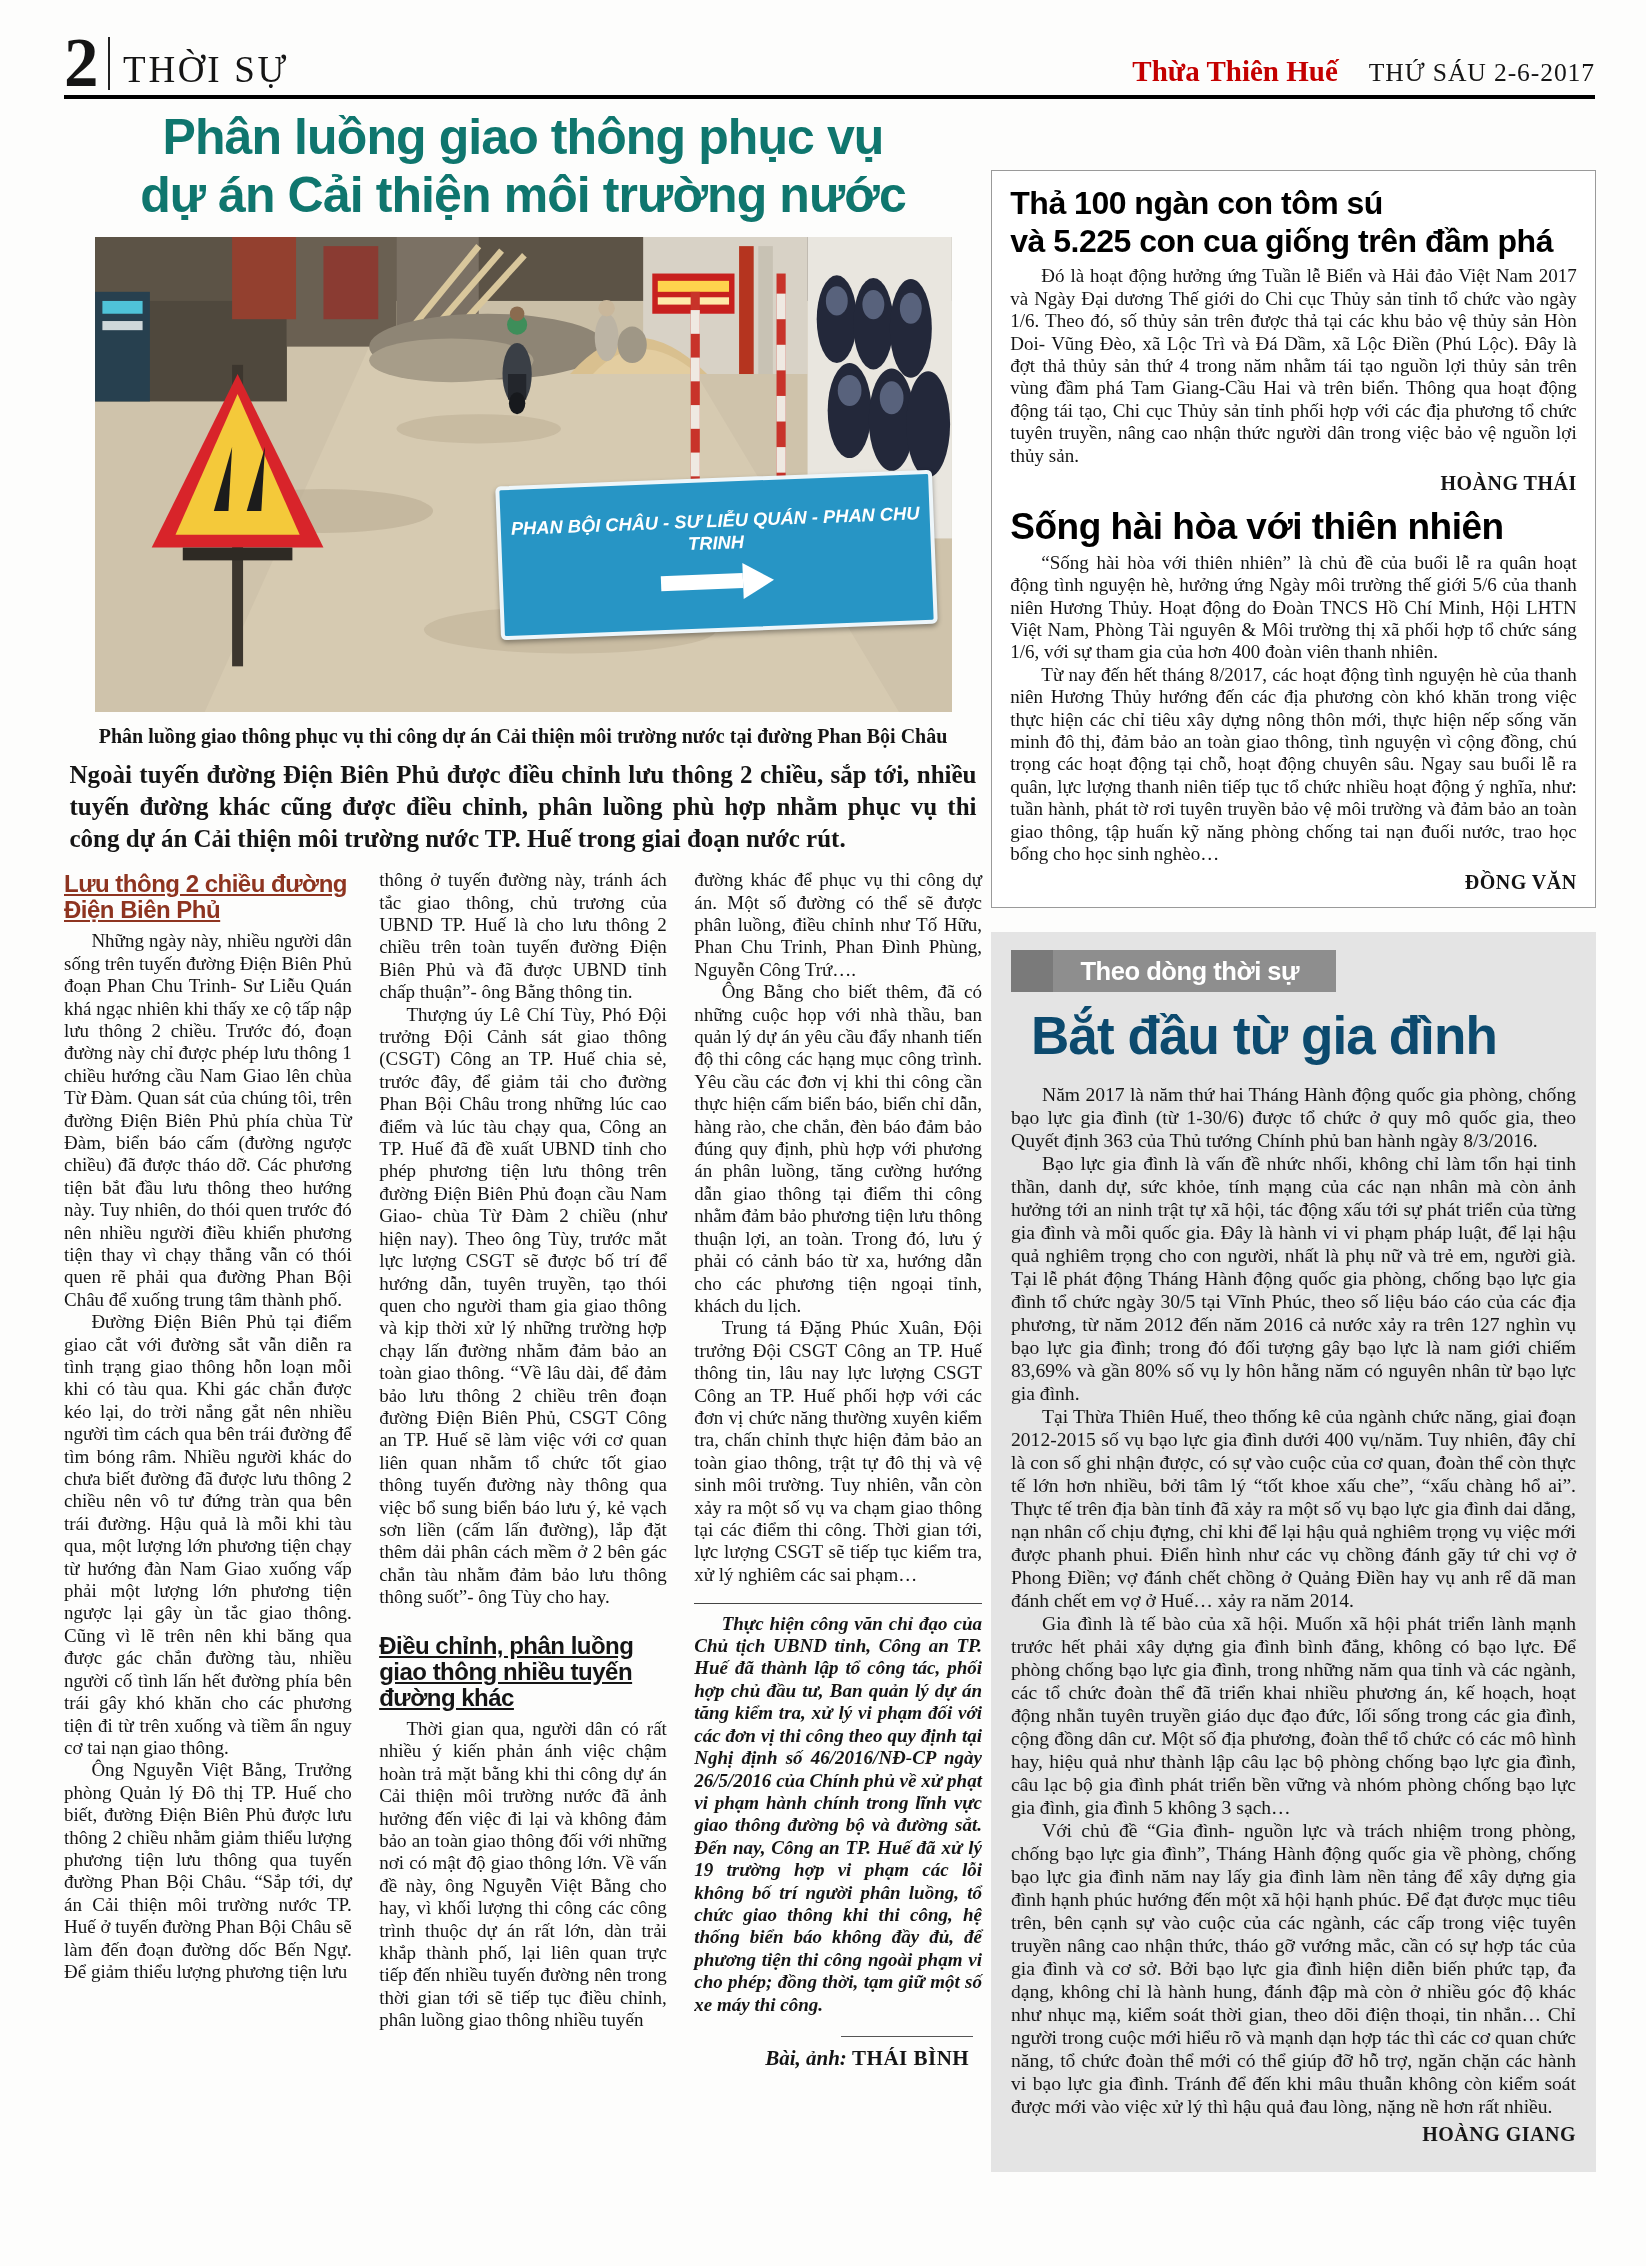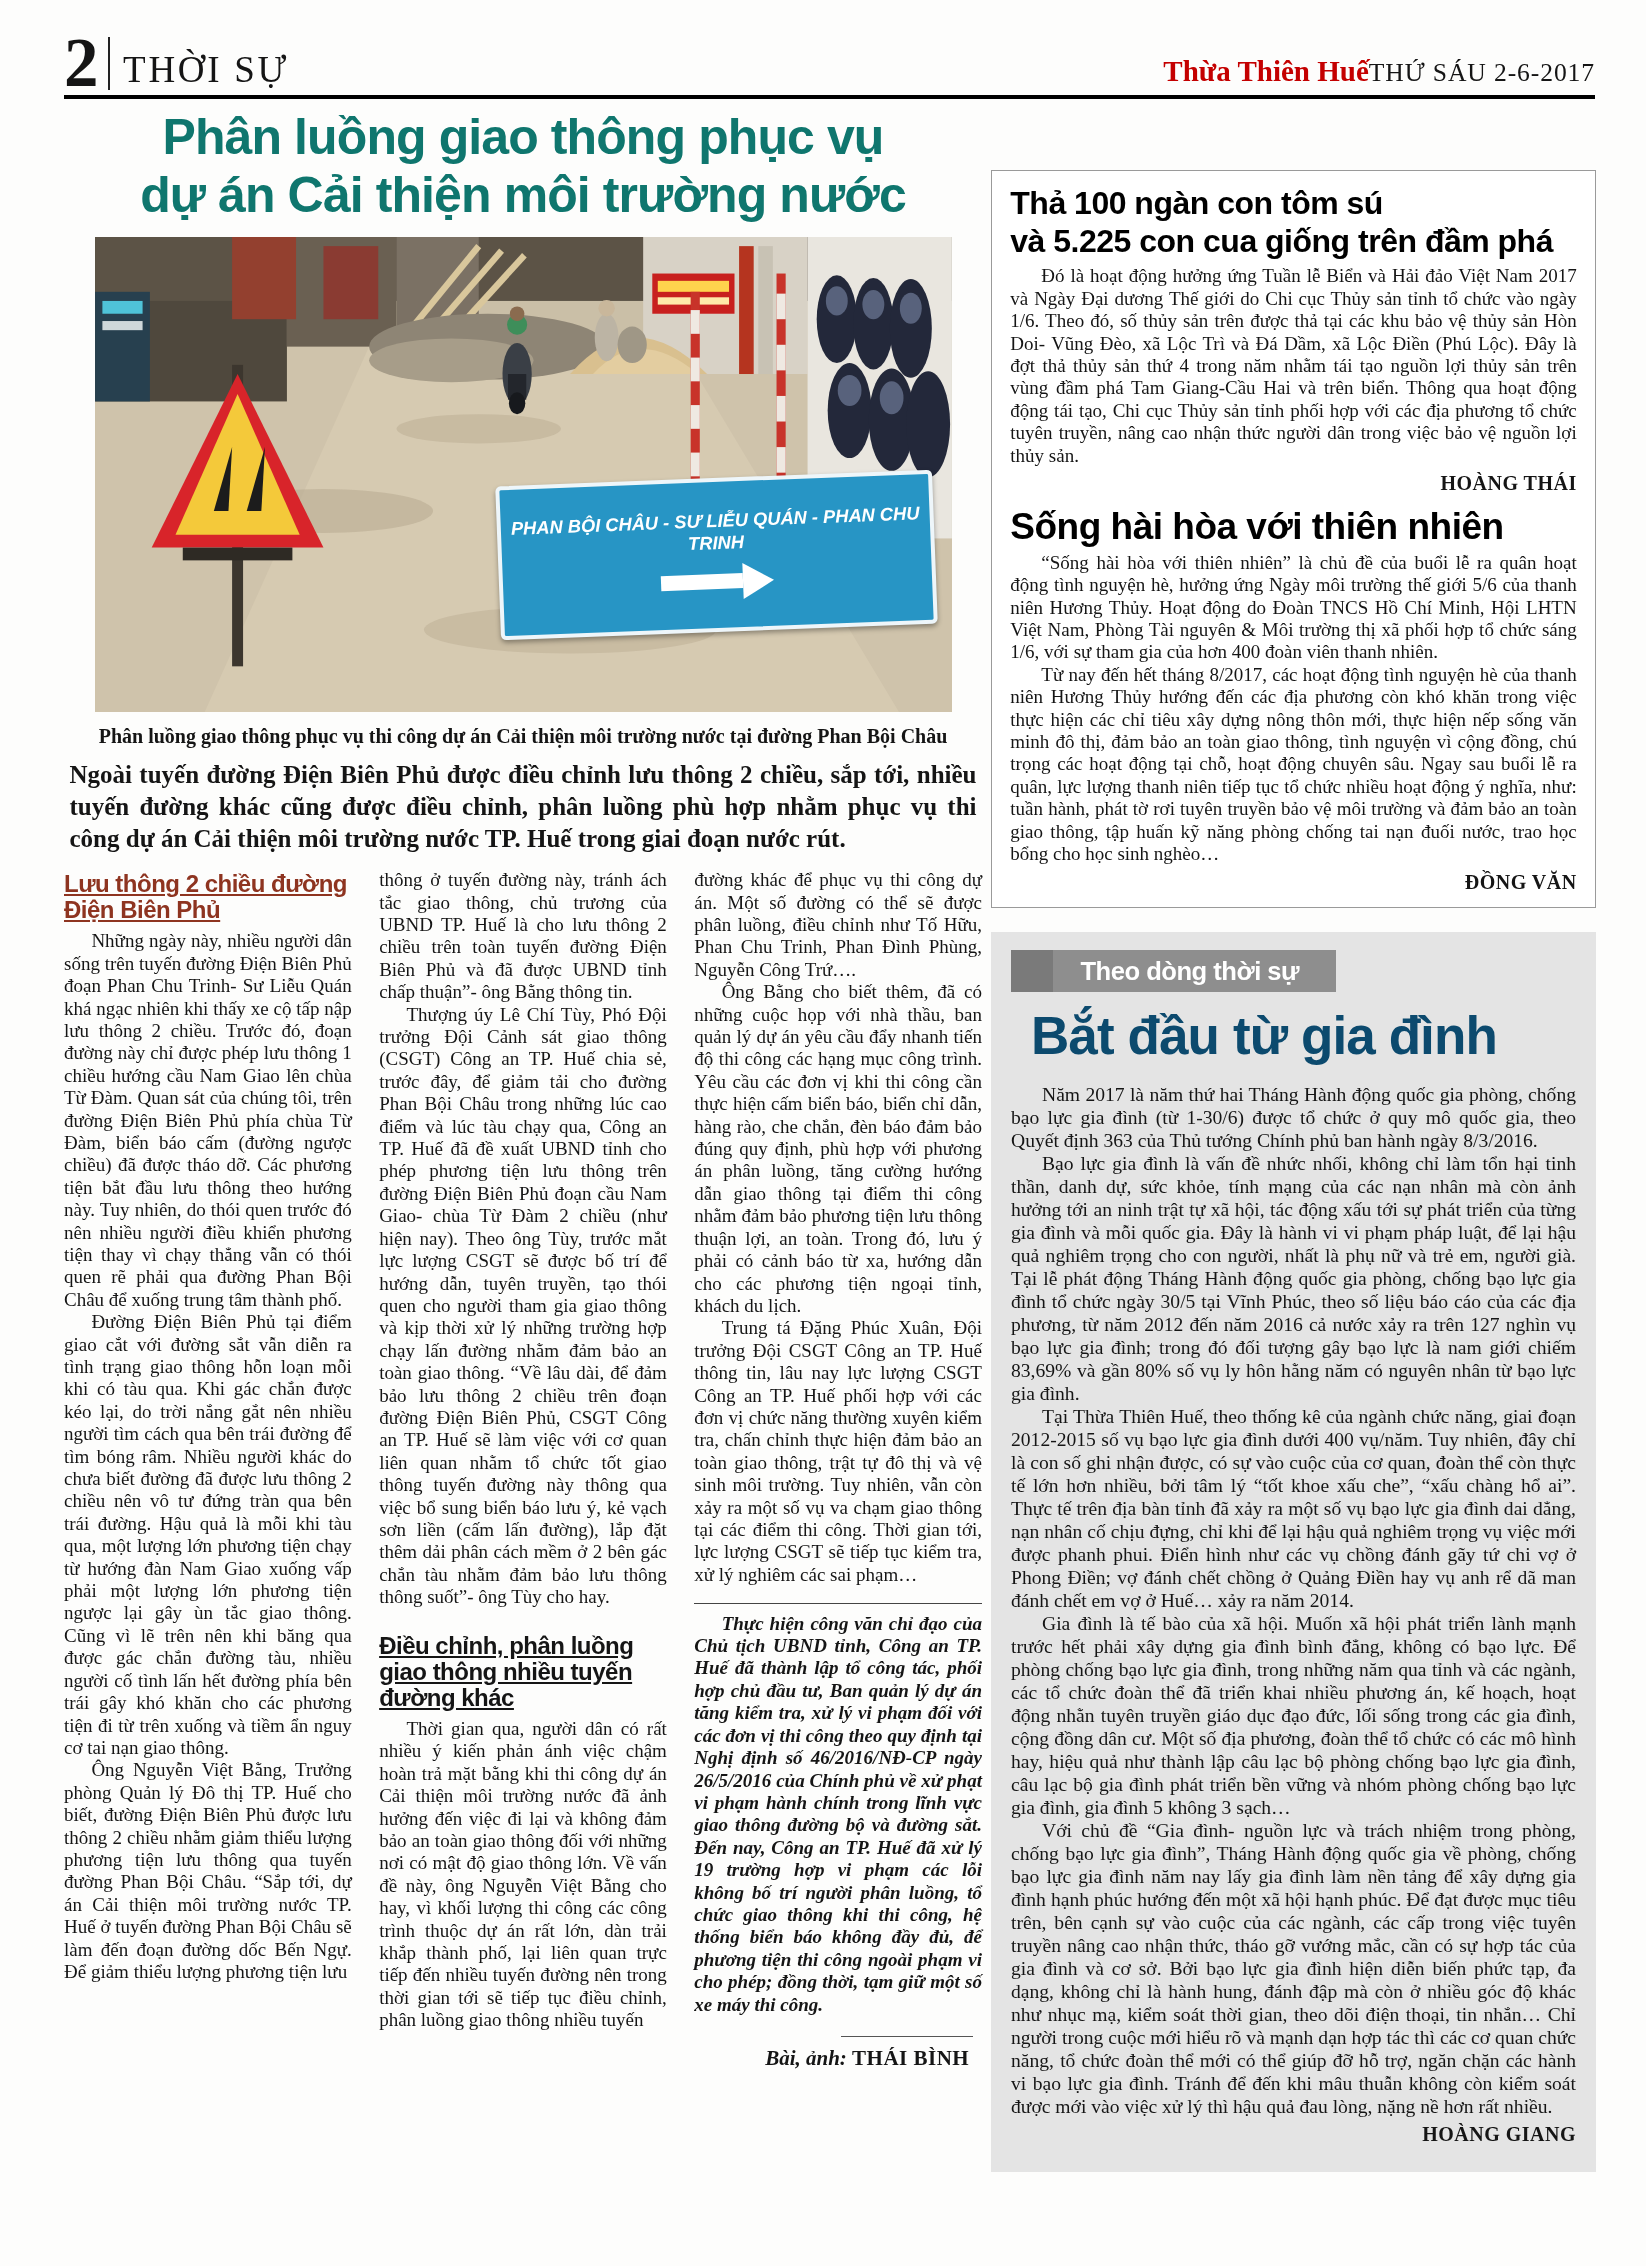--- a/index.html
+++ b/index.html
@@ -4,21 +4,21 @@
 <style>
   html,body{margin:0;padding:0;background:#888;}
   .page{position:relative;width:1647px;height:2267px;background:#fdfdfc;margin:0 auto;
         font-family:"Liberation Serif",serif;color:#151515;overflow:hidden;}
   
   .masthead{position:absolute;left:64px;right:52px;top:25.6px;height:66px;
             display:flex;align-items:flex-end;}
   .page-no{font-size:69px;font-weight:bold;line-height:58px;}
   .mast-vrule{width:2.7px;height:53px;background:#222;margin:0 12.8px 1.8px 9.1px;}
   .section-name{font-size:37px;letter-spacing:2.7px;line-height:40px;padding-bottom:1.8px;}
-  .mast-right{margin-left:auto;display:flex;align-items:flex-end;padding-bottom:3.7px;}
+  .mast-right{margin-left:auto;display:flex;align-items:flex-end;gap:31px;padding-bottom:3.7px;}
   .brand{font-size:29px;font-weight:bold;color:#c40000;letter-spacing:0px;}
   .issue-date{font-size:25.6px;letter-spacing:0.9px;text-align:right;}
   .mast-rule{position:absolute;left:64px;right:52px;top:95px;height:3.7px;background:#000;}
   
   .left-region{position:absolute;left:64px;top:108px;width:918px;}
   .main-headline{font-family:"Liberation Sans",sans-serif;font-weight:800;
                  font-size:50px;line-height:58px;text-align:center;letter-spacing:-0.9px;
                  margin:0 0 12.8px 0;color:#0f766e;}
   
   .photo{position:relative;width:857px;height:475px;margin:0 auto;background:#c9bca6;overflow:hidden;}

